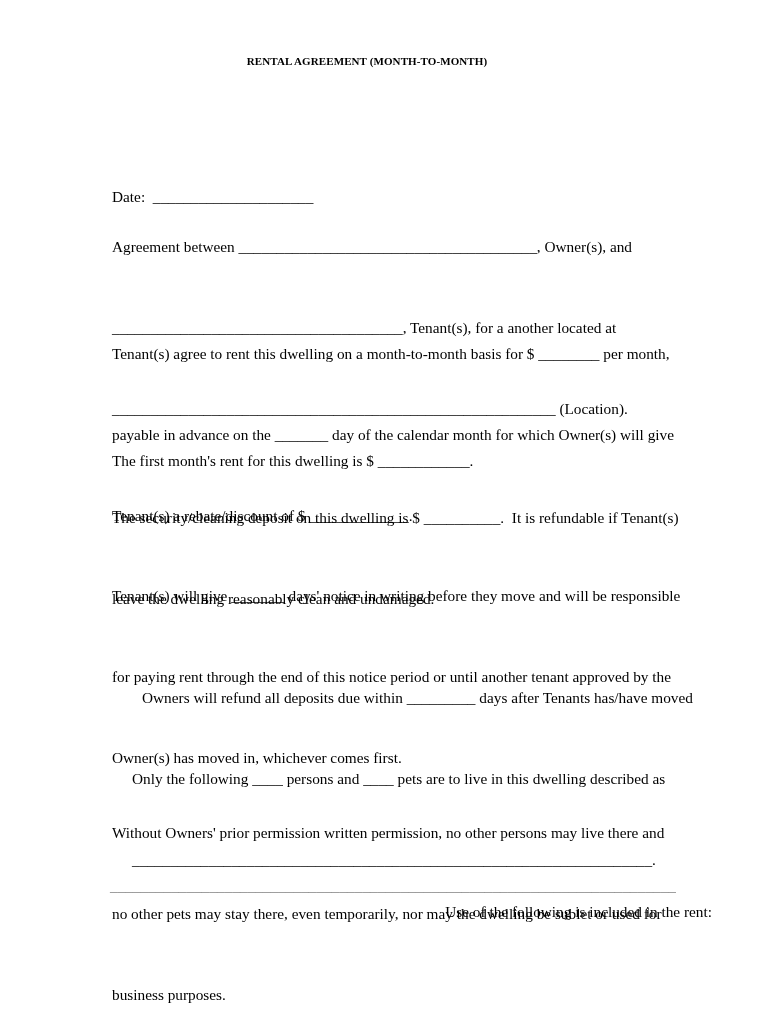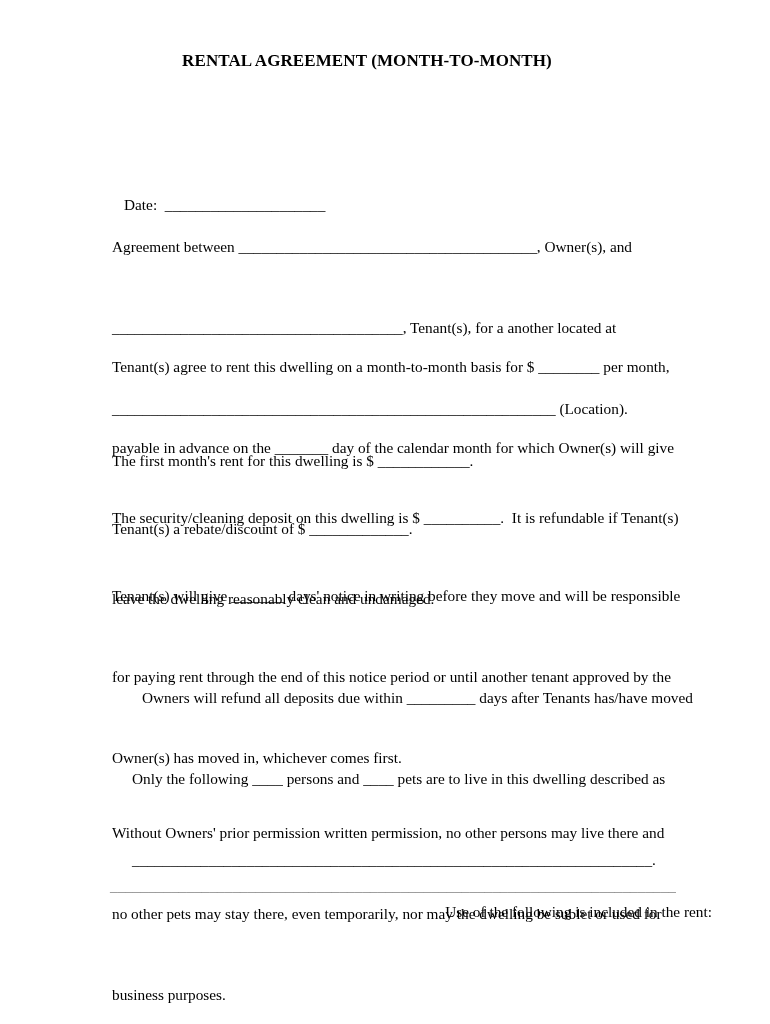--- a/index.html
+++ b/index.html
@@ -13,21 +13,21 @@
     font-size: 15.3px;
     color: #000000;
   }
   .doc-title {
     position: absolute;
     top: 51px;
     left: 112px;
     width: 510px;
     margin: 0;
     text-align: center;
-    font-size: 17px;
+    font-size: 11px;
     font-weight: bold;
     line-height: 20px;
     letter-spacing: 0.1px;
     white-space: pre;
   }
   .para {
     position: absolute;
     left: 112px;
     width: 600px;
     line-height: 27px;
@@ -36,23 +36,23 @@
   .ln { white-space: pre; }
   .rule-line {
     position: absolute;
     left: 110px;
     top: 872px;
     line-height: 27px;
     white-space: pre;
     letter-spacing: 0;
   }
   
-  .p-date        { top: 137px; margin-left: 12px; }
+  .p-date        { top: 129px; }
   .p-parties     { top: 179px; }
-  .p-rent-terms  { top: 299px; }
+  .p-rent-terms  { top: 286px; }
   .p-first-month { top: 393px; }
   .p-deposit     { top: 450px; }
   .p-notice      { top: 528px; }
   .p-refund      { top: 630px; margin-left: 30px; }
   .p-occupants   { top: 711px; margin-left: 20px; }
   .p-permission  { top: 765px; }
   .p-use-rent    { top: 844px; text-align: right; }
 </style>
 </head>
 <body>

